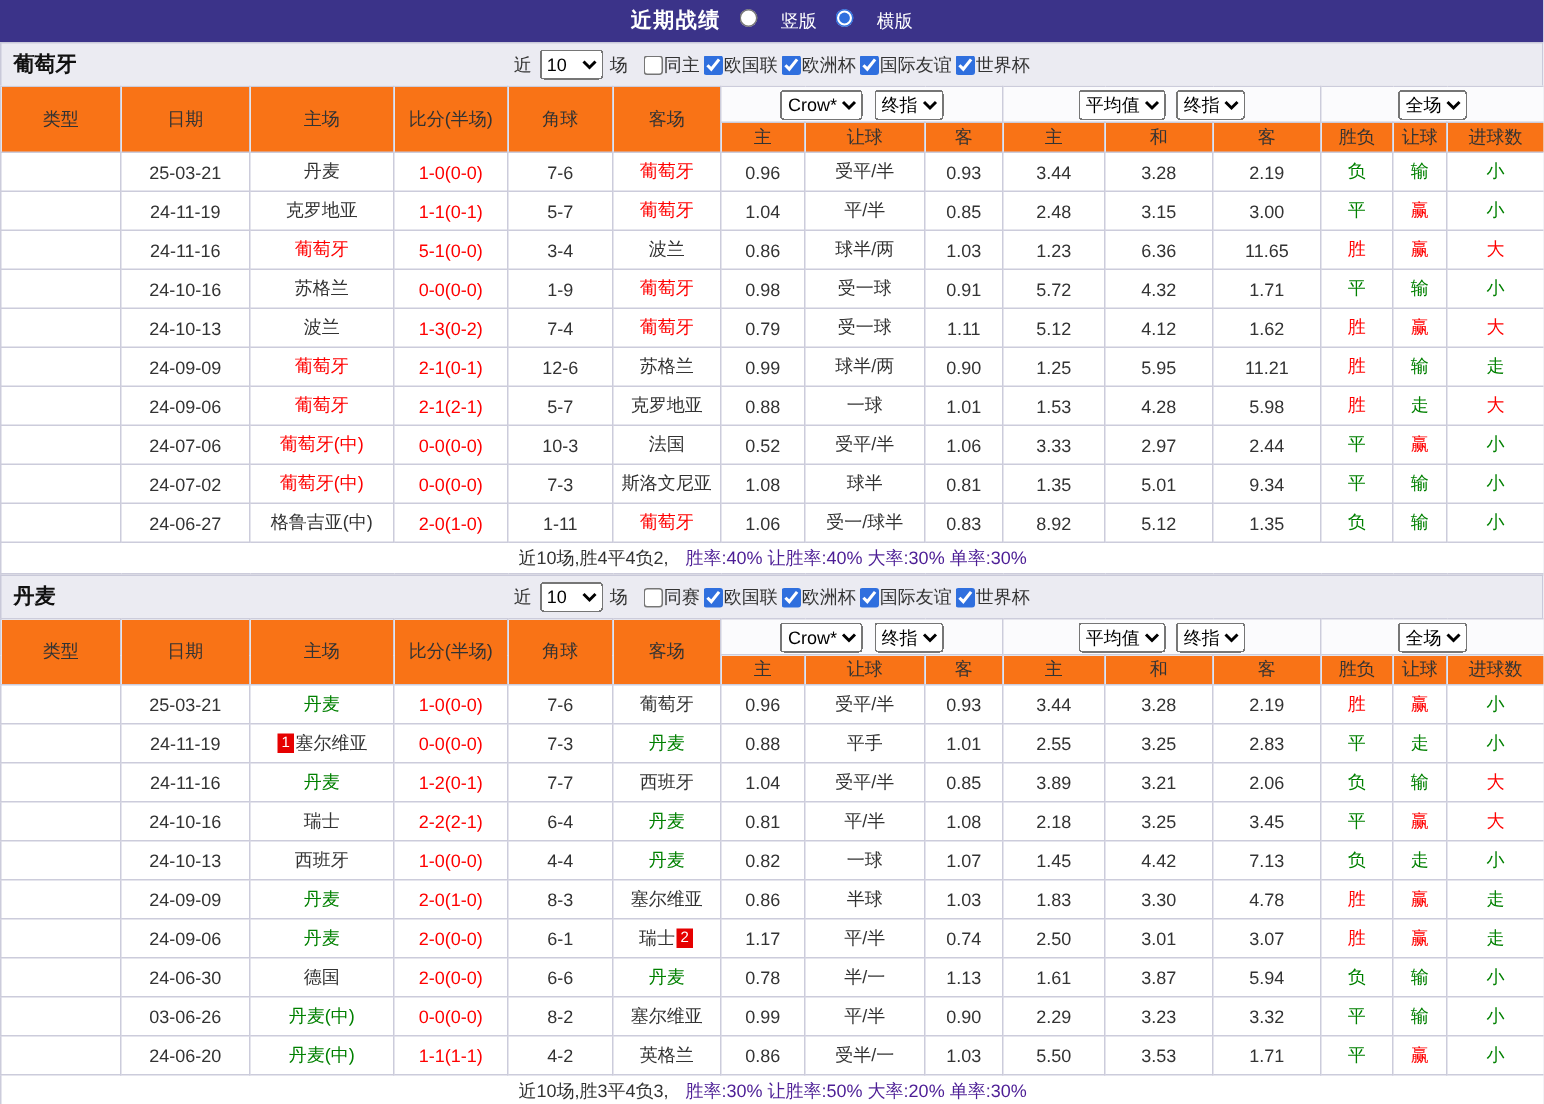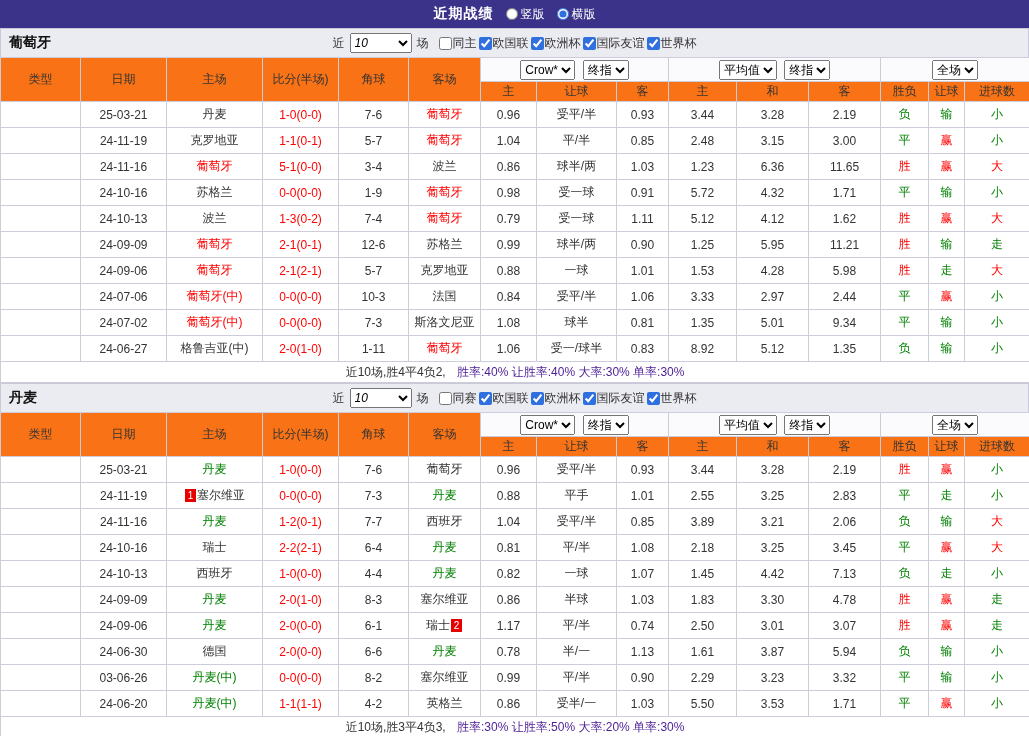--- a/index.html
+++ b/index.html
@@ -16,40 +16,40 @@
   .topbar {
     height: 28px;
     background: #3b3389;
     color: #fff;
     display: flex;
     align-items: center;
     justify-content: center;
     gap: 12px;
   }
   .topbar .title { font-weight: bold; font-size: 14px; letter-spacing: 1px; }
-  .topbar label { display: flex; align-items: center; gap: 3px; cursor: pointer; font-size: 12px; }
+  .topbar label { display: flex; gap: 16px; cursor: pointer; font-size: 12px; }
   .topbar input[type=radio] { width: 12px; height: 12px; accent-color: #2f6fde; }
 
   
   .section-header {
     height: 29px;
     background: #ebebf2;
     border: 1px solid #c9c9d9;
     border-bottom: none;
     display: flex;
     align-items: center;
     position: relative;
   }
   .team-name { position: absolute; left: 8px; font-weight: bold; font-size: 14px; color: #111; }
   .filters { margin: 0 auto; display: flex; align-items: center; gap: 2px; }
   .filters .chk { display: flex; align-items: center; cursor: pointer; }
   .filters input[type=checkbox] { width: 13px; height: 13px; accent-color: #2f6fde; margin-right: 1px; }
   .filters .gap { width: 6px; }
   select { font-size: 12px; height: 20px; font-family: "Liberation Sans","DejaVu Sans",sans-serif; }
-  .count-select { width: 62px; margin: 0 3px; font-style: italic; }
+  .count-select { width: 42px; margin: 0 3px; }
 
   
   table.matches { width: 1029px; table-layout: fixed; border-collapse: collapse; }
   .matches th, .matches td {
     border: 1px solid #ccccdb;
     text-align: center;
     font-weight: normal;
     overflow: hidden;
     white-space: nowrap;
     padding: 0 1px;
@@ -298,21 +298,21 @@
             <td class="t-green">走</td>
             <td class="t-red">大</td>
           </tr>
           <tr>
             <td class="badge-maroon">欧洲杯</td>
             <td>24-07-06</td>
             <td><span class="t-red">葡萄牙(中)</span></td>
             <td class="score">0-0(0-0)</td>
             <td>10-3</td>
             <td><span class="t-black">法国</span></td>
-            <td>0.84</td>
+            <td>0.52</td>
             <td>受平/半</td>
             <td>1.06</td>
             <td>3.33</td>
             <td>2.97</td>
             <td>2.44</td>
             <td class="t-green">平</td>
             <td class="t-red">赢</td>
             <td class="t-green">小</td>
           </tr>
           <tr>

